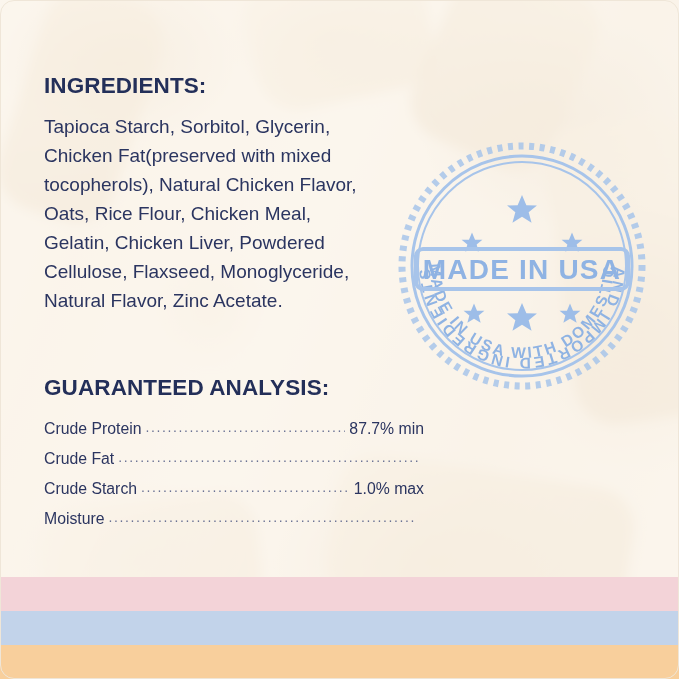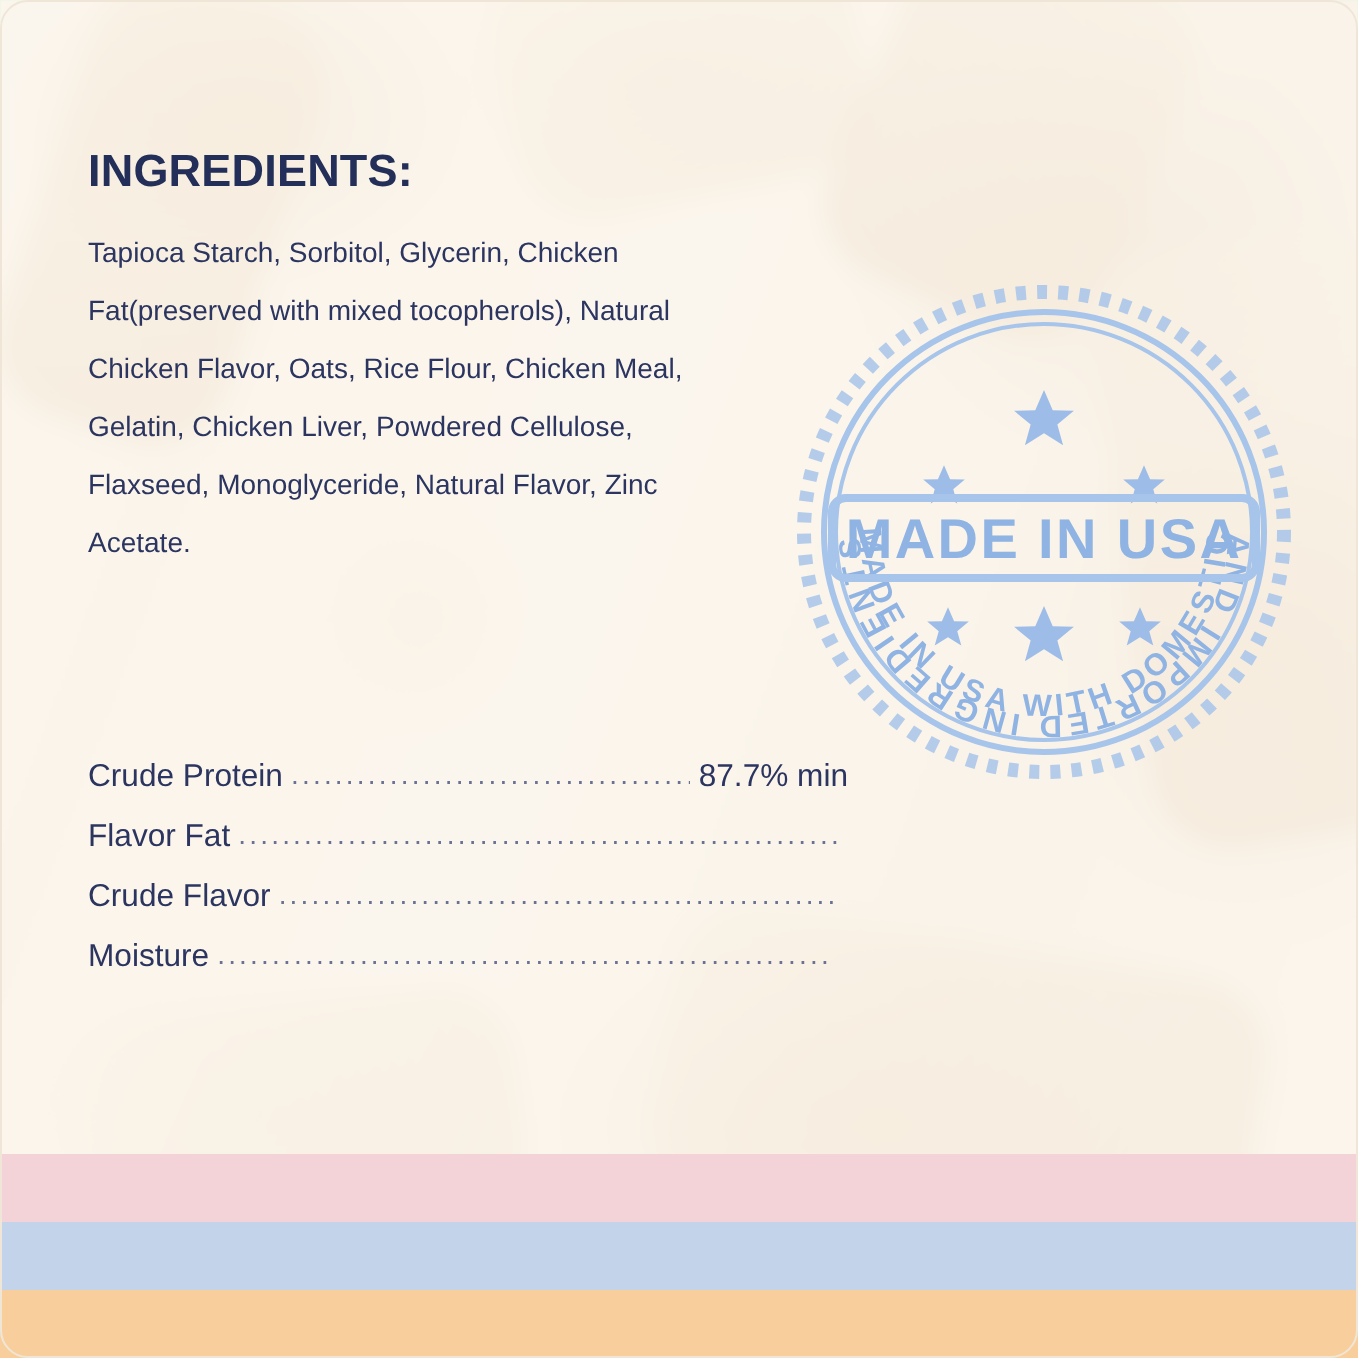--- a/index.html
+++ b/index.html
@@ -86,21 +86,21 @@
   }
   h2.section-title {
     font-size: 22.5px;
     line-height: 1.2;
     margin: 0 0 13px 0;
     font-weight: 700;
     letter-spacing: .1px;
     color: #232f59;
   }
   .ingredients-body {
-    font-size: 14px;
+    font-size: 19px;
     line-height: 29px;
     color: #2b3560;
     max-width: 330px;
     margin: 0;
   }
   .analysis-block {
     position: absolute;
     left: 44px;
     top: 374px;
     width: 380px;
@@ -156,33 +156,35 @@
     <div class="bg-streak s7"></div>
   </div>
   <div class="bg-wash"></div>
 
   <div class="content">
     <h2 class="section-title">INGREDIENTS:</h2>
     <p class="ingredients-body">Tapioca Starch, Sorbitol, Glycerin, Chicken Fat(preserved with mixed tocopherols), Natural Chicken Flavor, Oats, Rice Flour, Chicken Meal, Gelatin, Chicken Liver, Powdered Cellulose, Flaxseed, Monoglyceride, Natural Flavor, Zinc Acetate.</p>
   </div>
 
   <div class="analysis-block">
+    <h2 class="section-title">GUARANTEED ANALYSIS:</h2>
     <ul class="analysis-list">
       <li class="analysis-row">
         <span class="nm">Crude Protein</span>
         <span class="dots">........................................................</span>
         <span class="val">87.7% min</span>
       </li>
       <li class="analysis-row">
-        <span class="nm">Flavor Fat</span>
-        <span class="dots">........................................................</span>
-      </li>
-      <li class="analysis-row">
-        <span class="nm">Crude Flavor</span>
-        <span class="dots">........................................................</span>
+        <span class="nm">Crude Fat</span>
+        <span class="dots">........................................................</span>
+      </li>
+      <li class="analysis-row">
+        <span class="nm">Crude Starch</span>
+        <span class="dots">........................................................</span>
+        <span class="val">1.0% max</span>
       </li>
       <li class="analysis-row">
         <span class="nm">Moisture</span>
         <span class="dots">........................................................</span>
       </li>
     </ul>
   </div>
 
   <div class="badge">
     <svg viewBox="0 0 256 256" width="256" height="256" aria-hidden="true">

